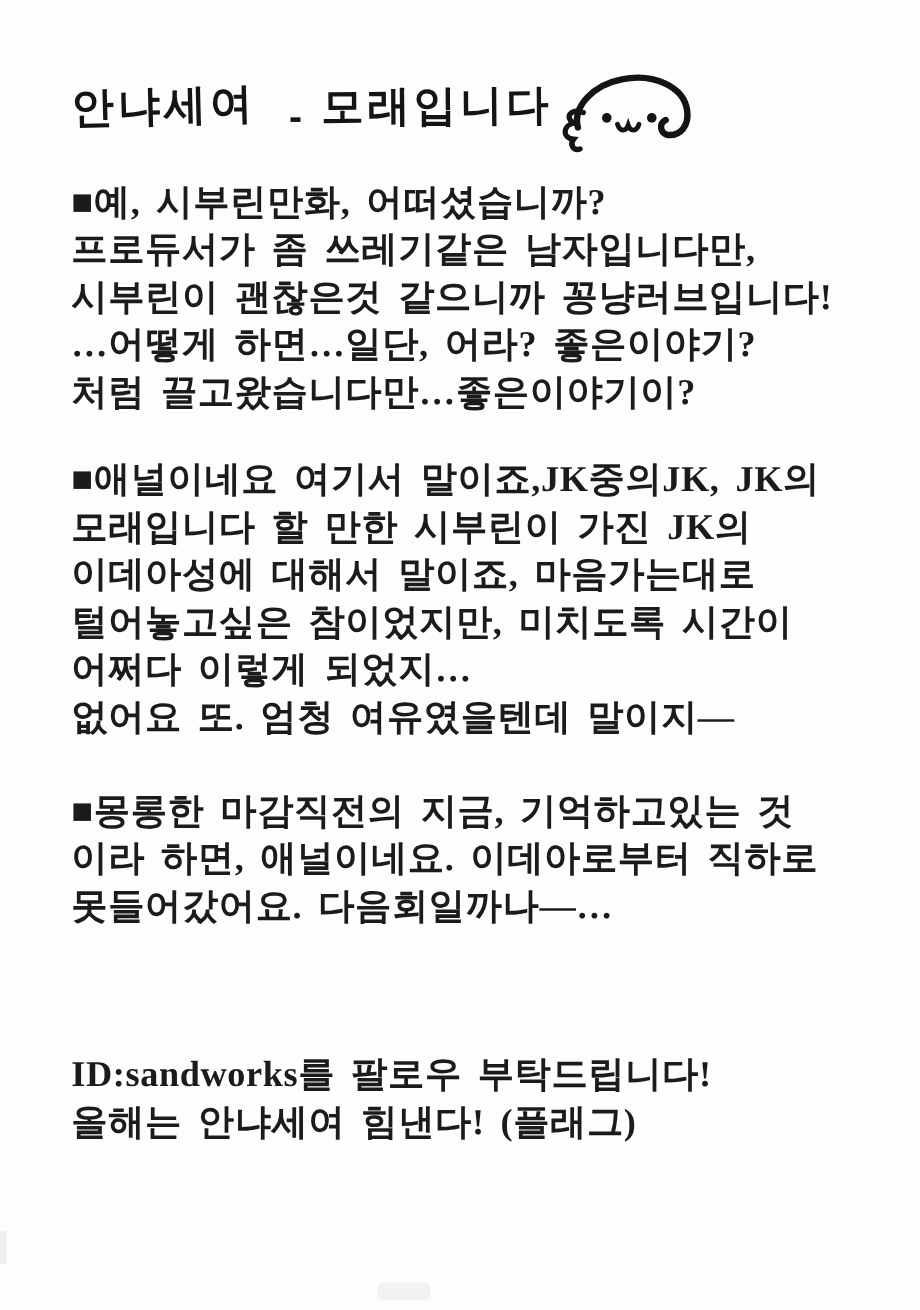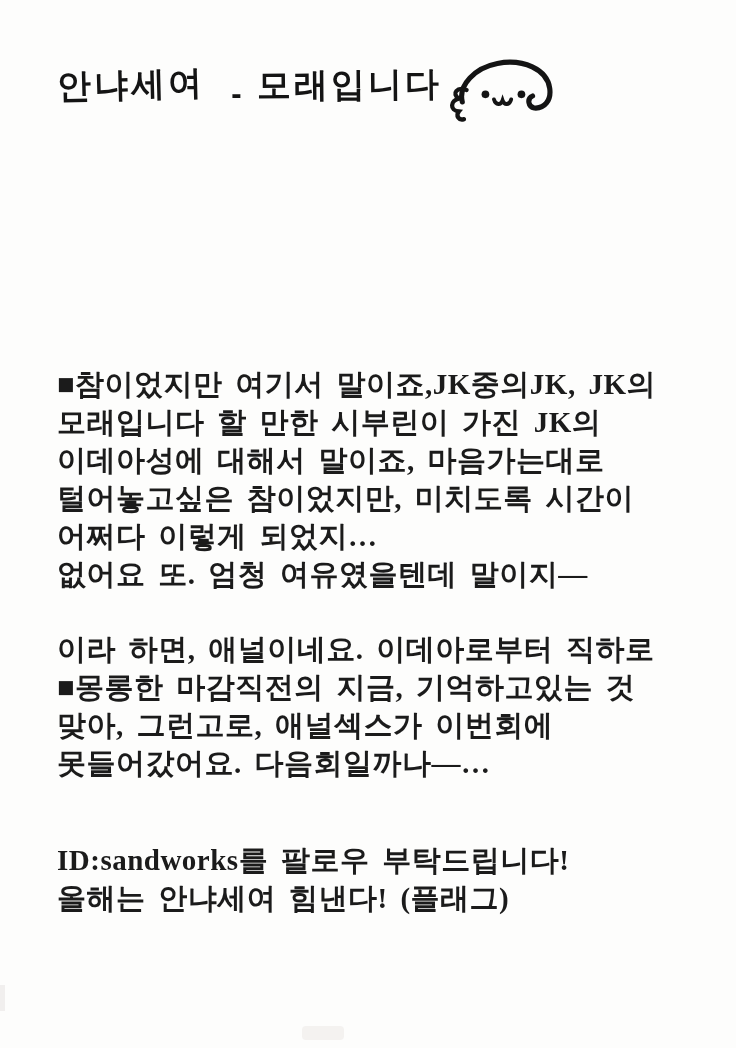--- a/index.html
+++ b/index.html
@@ -92,34 +92,40 @@
         <path d="M26,42 C15,38 8,46 17,52 C7,54 6,66 17,67 C13,72 17,78 23,76" stroke="#141414" stroke-width="5" stroke-linecap="round" fill="none"></path>
 
         <circle cx="48" cy="47" r="4.5" fill="#141414"></circle>
         <circle cx="90" cy="47" r="4.5" fill="#141414"></circle>
 
         <path d="M58,53 C60,60 66,60 68,54 C70,60 76,60 78,53" stroke="#141414" stroke-width="4.5" stroke-linecap="round" fill="none"></path>
       </svg>
     </span>
   </div>
 
+  <div class="para para-1">
+    <div class="line">■예, 시부린만화, 어떠셨습니까?</div>
+    <div class="line">프로듀서가 좀 쓰레기같은 남자입니다만,</div>
+    <div class="line">시부린이 괜찮은것 같으니까 꽁냥러브입니다!</div>
+    <div class="line">…어떻게 하면…일단, 어라? 좋은이야기?</div>
+    <div class="line">처럼 끌고왔습니다만…좋은이야기이?</div>
+  </div>
 
   <div class="para para-2">
-    <div class="line">■참이었지만 여기서 말이죠,JK중의JK, JK의</div>
+    <div class="line">■애널이네요 여기서 말이죠,JK중의JK, JK의</div>
     <div class="line">모래입니다 할 만한 시부린이 가진 JK의</div>
     <div class="line">이데아성에 대해서 말이죠, 마음가는대로</div>
     <div class="line">털어놓고싶은 참이었지만, 미치도록 시간이</div>
     <div class="line">어쩌다 이렇게 되었지…</div>
     <div class="line">없어요 또. 엄청 여유였을텐데 말이지—</div>
   </div>
 
   <div class="para para-3">
+    <div class="line">■몽롱한 마감직전의 지금, 기억하고있는 것</div>
     <div class="line">이라 하면, 애널이네요. 이데아로부터 직하로</div>
-    <div class="line">■몽롱한 마감직전의 지금, 기억하고있는 것</div>
-    <div class="line">맞아, 그런고로, 애널섹스가 이번회에</div>
     <div class="line">못들어갔어요. 다음회일까나—…</div>
   </div>
 
   <div class="para para-4">
     <div class="line">ID:sandworks를 팔로우 부탁드립니다!</div>
     <div class="line">올해는 안냐세여 힘낸다! (플래그)</div>
   </div>
 
   <div class="artifact-bottom"></div>
   <div class="artifact-left"></div>

